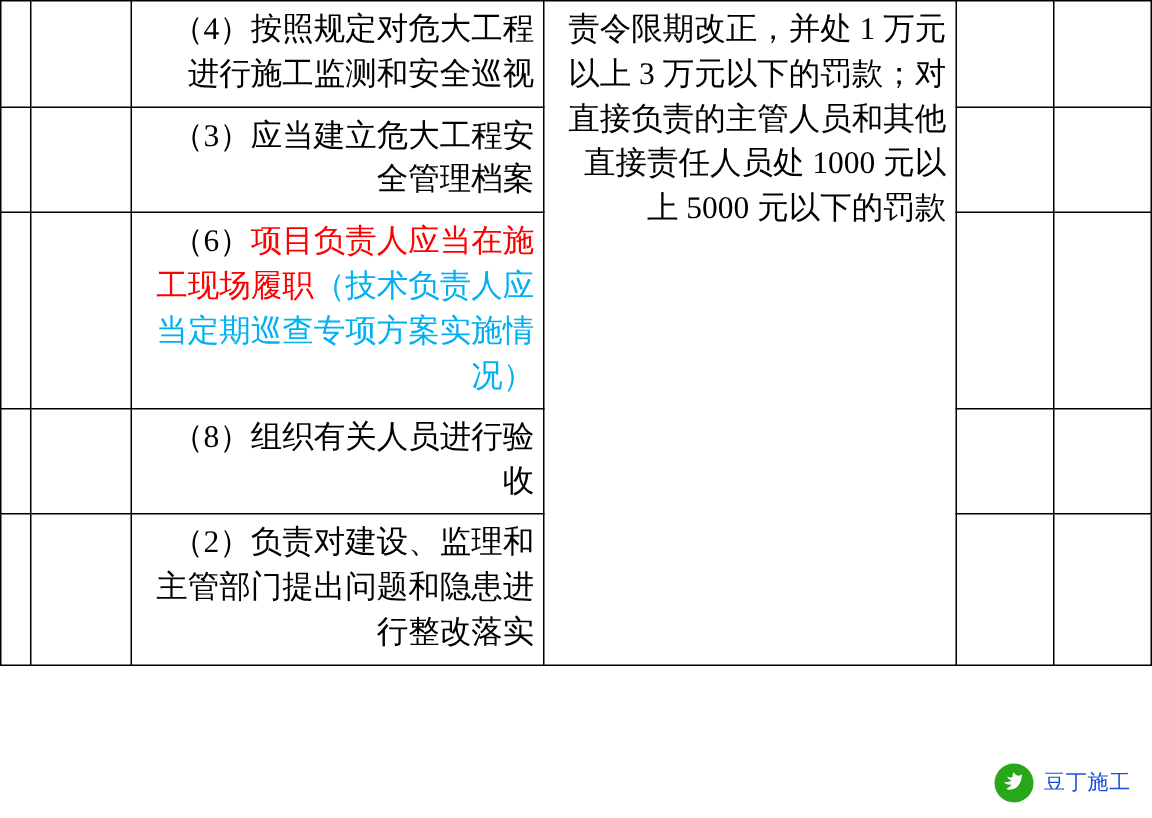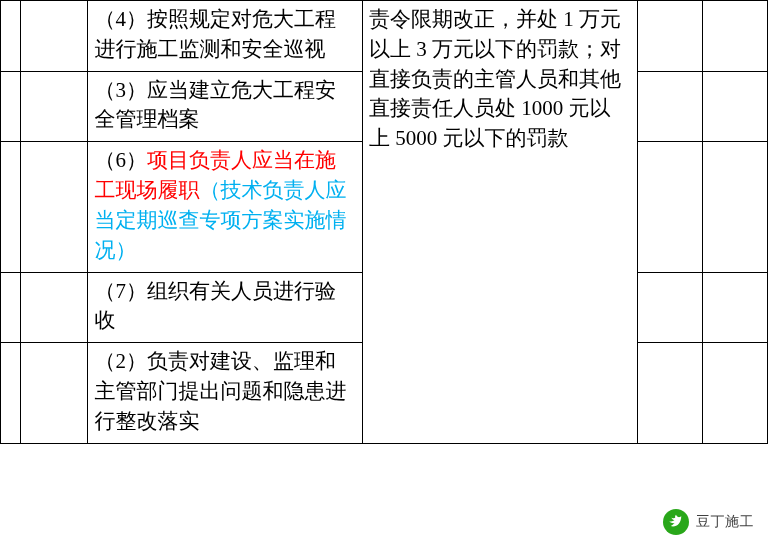--- a/index.html
+++ b/index.html
@@ -38,20 +38,21 @@
   .col-a { width: 20px; }
   .col-b { width: 66px; }
   .col-c { width: 270px; }
   .col-d { width: 270px; }
   .col-e { width: 64px; }
   .col-f { width: 64px; }
 
   .cell-text {
     display: block;
     white-space: pre-wrap;
+    text-align: right;
   }
   .red {
     color: #ff0000;
   }
   .cyan {
     color: #00b0f0;
   }
   .penalty-cell {
     font-size: 21px;
     line-height: 1.45;
@@ -76,21 +77,21 @@
     background: #29a71a;
     display: flex;
     align-items: center;
     justify-content: center;
     flex: none;
   }
   .wm-logo svg { display: block; }
   .wm-text {
     font-family: Liberation Sans, sans-serif;
     font-size: 14px;
-    color: #404040;
+    color: #1d4ed8;
     letter-spacing: 0.5px;
     white-space: nowrap;
   }
 </style>
 </head>
 <body>
 
 <div class="page">
 
   <table class="doc-table">
@@ -130,21 +131,21 @@
         <td>
           <span class="cell-text"><span>（6）</span><span class="red">项目负责人应当在施工现场履职</span><span class="cyan">（技术负责人应当定期巡查专项方案实施情况）</span></span>
         </td>
         <td class="empty-cell"></td>
         <td class="empty-cell"></td>
       </tr>
       <tr>
         <td class="empty-cell"></td>
         <td class="empty-cell"></td>
         <td>
-            <span class="cell-text">（7）组织有关人员进行验收</span>
+            <span class="cell-text">（8）组织有关人员进行验收</span>
           </td>
         <td class="empty-cell"></td>
         <td class="empty-cell"></td>
       </tr>
       <tr>
         <td class="empty-cell"></td>
         <td class="empty-cell"></td>
         <td>
             <span class="cell-text">（2）负责对建设、监理和主管部门提出问题和隐患进行整改落实</span>
           </td>

